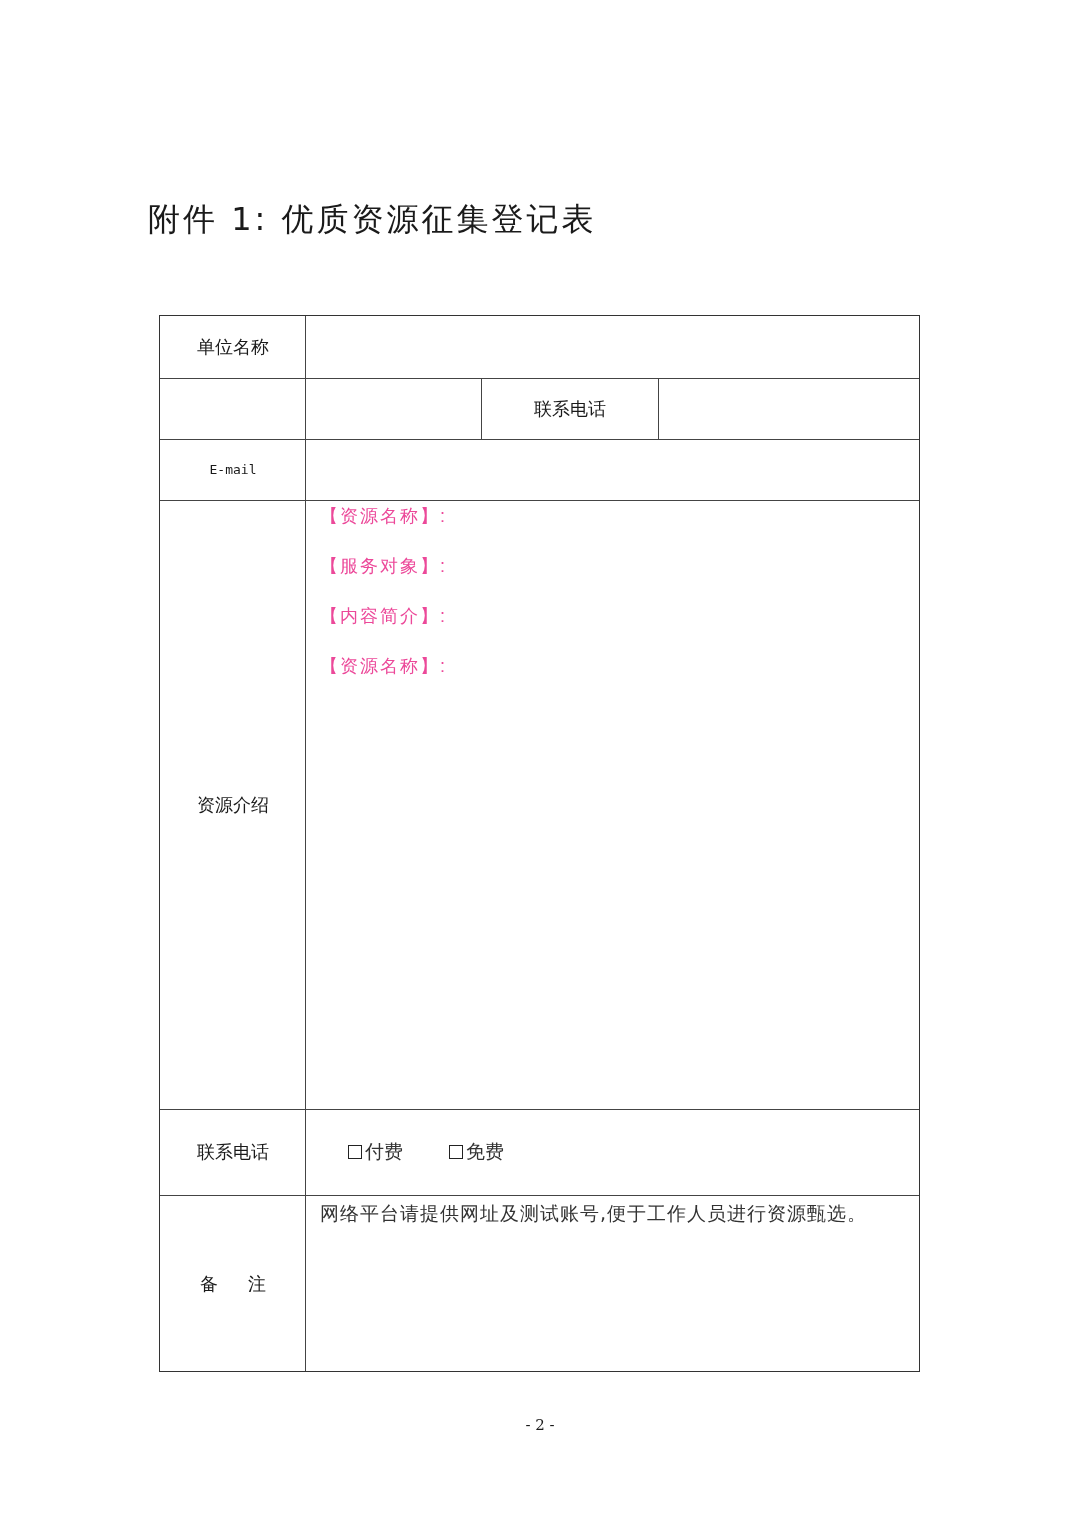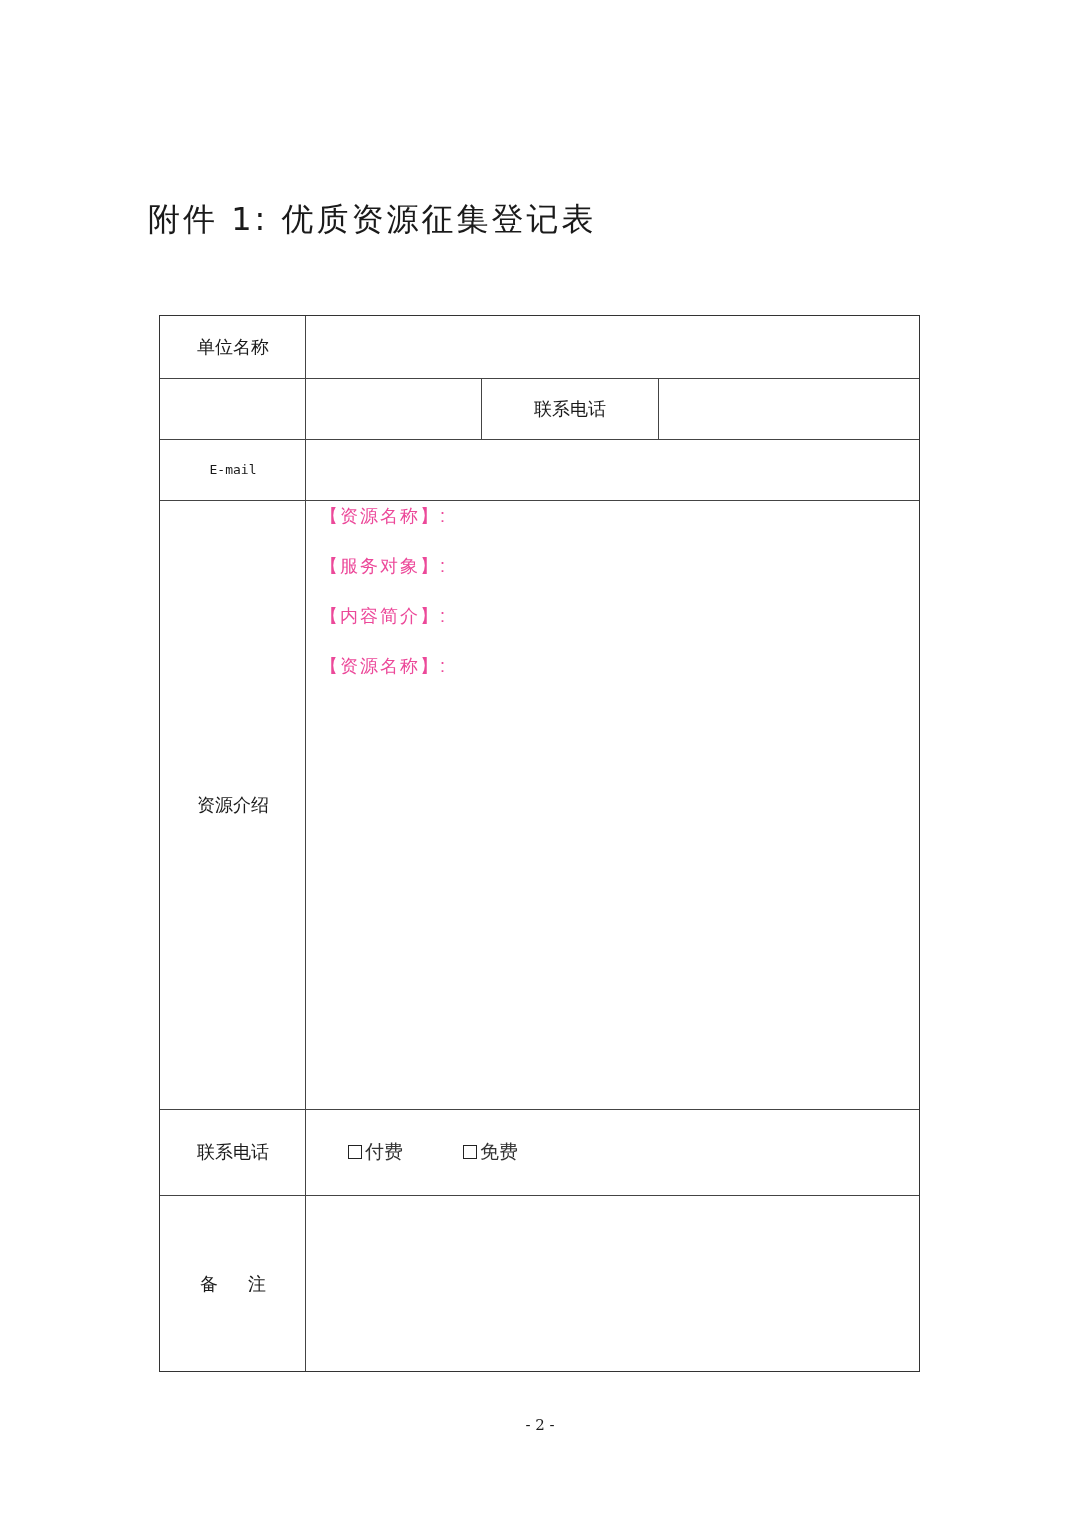--- a/index.html
+++ b/index.html
@@ -56,27 +56,30 @@
   <div class="cell field" style="left:146px; top:184px; width:614px; height:609px;">
     <div class="intro-item" style="top:4px;">【资源名称】:</div>
     <div class="intro-item" style="top:54px;">【服务对象】:</div>
     <div class="intro-item" style="top:104px;">【内容简介】:</div>
     <div class="intro-item" style="top:154px;">【资源名称】:</div>
   </div>
 
   <div class="cell label" style="left:0; top:793px; width:146px; height:86px;">联系电话</div>
   <div class="cell field" style="left:146px; top:793px; width:614px; height:86px;">
     <div class="options" style="padding-left:34px;">
-      <div class="opt" style="margin-right:60px;padding-left:8px;">
+      <div class="opt" style="margin-right:46px;padding-left:8px;">
         <span class="box"></span>
         <span>付费</span>
       </div>
       <div class="opt" style="margin-right:15px;">
         <span class="box"></span>
         <span>免费</span>
       </div>
     </div>
   </div>
 
   <div class="cell label" style="left:0; top:879px; width:146px; height:177px; white-space:pre;">备      注</div>
+  <div class="cell field" style="left:146px; top:879px; width:614px; height:177px;">
+    <div class="note-text">网络平台请提供网址及测试账号,便于工作人员进行资源甄选。</div>
+  </div>
 </div>
 
 <div class="page-num">- 2 -</div>
 
 </body></html>

